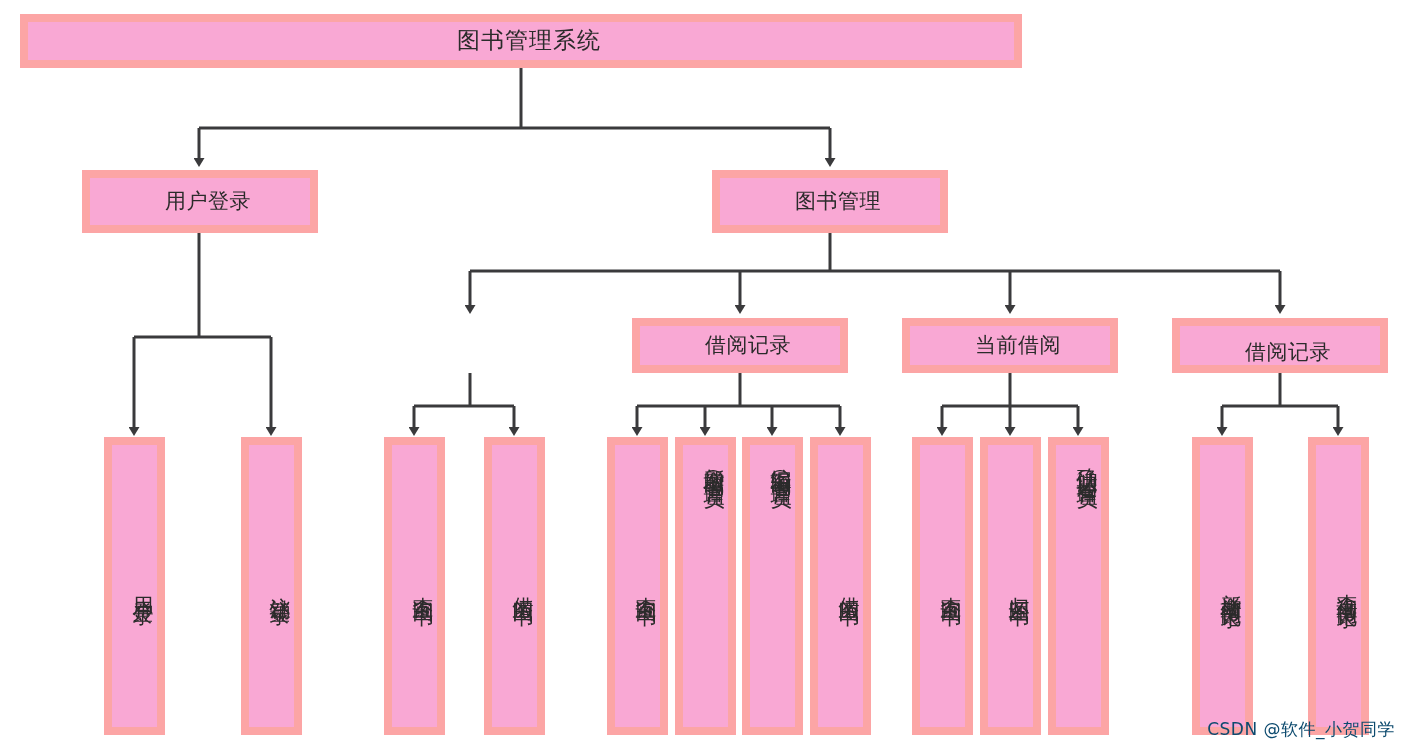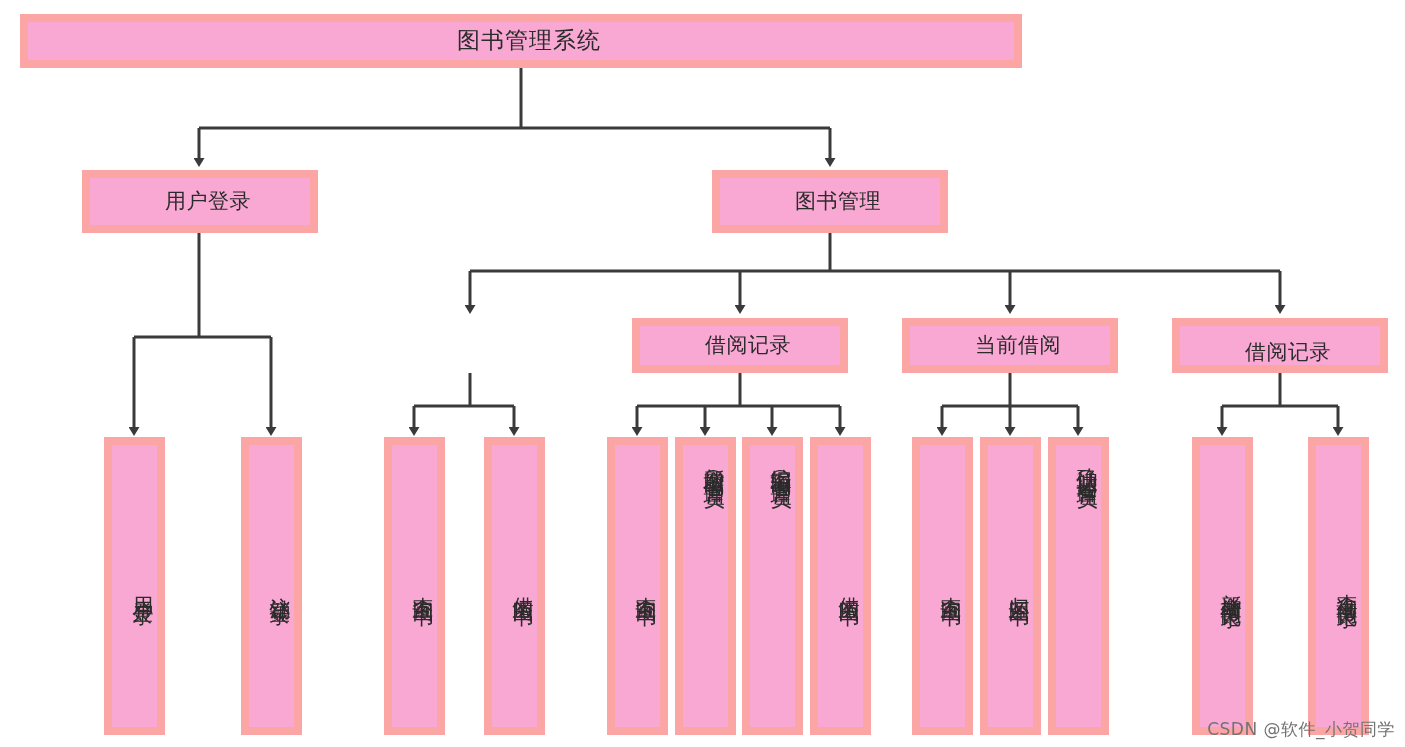--- a/index.html
+++ b/index.html
@@ -75,21 +75,21 @@
   }
   .leaf.leaf-center {
     align-items: center;
     padding-top: 0;
   }
   #watermark {
     position: absolute;
     right: 10px;
     bottom: 6px;
     font-size: 17px;
-    color: #737373;
+    color: #0c4a6e;
     letter-spacing: 0.5px;
     white-space: nowrap;
     font-family: "DejaVu Sans", "Liberation Sans", sans-serif;
   }
 </style>
 </head>
 <body>
 
 <div id="canvas">
 

